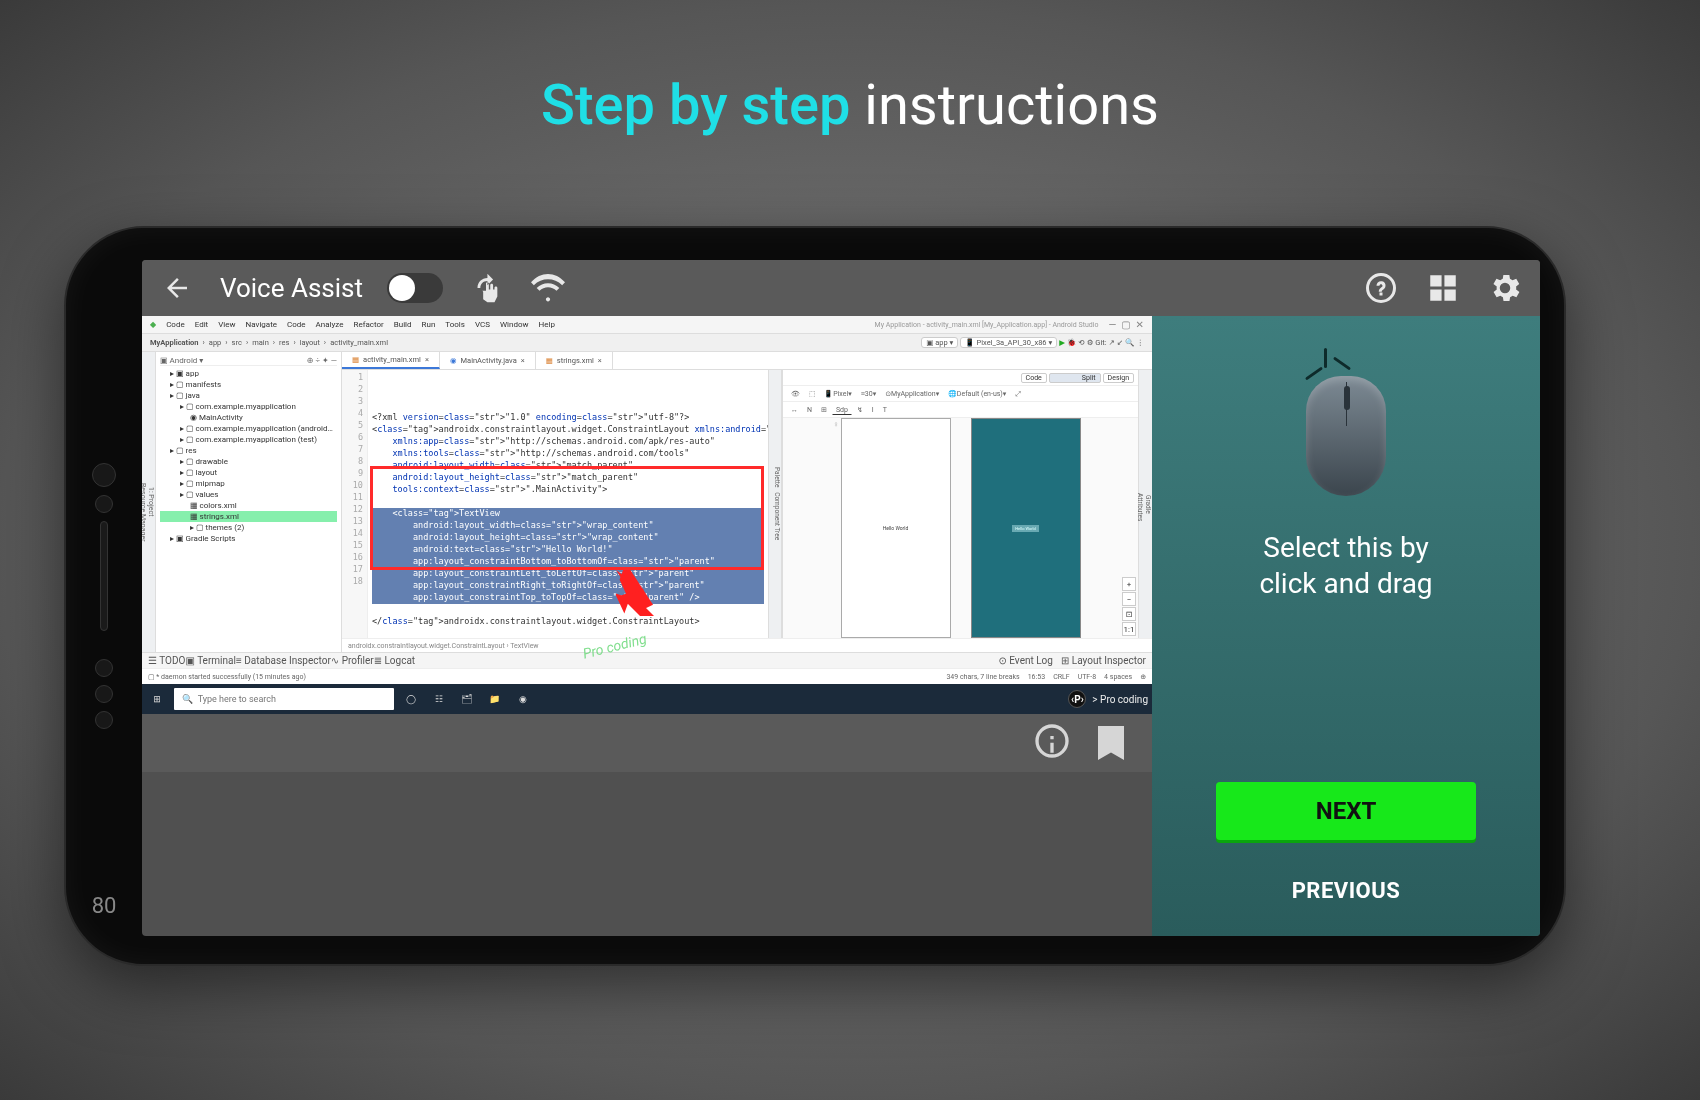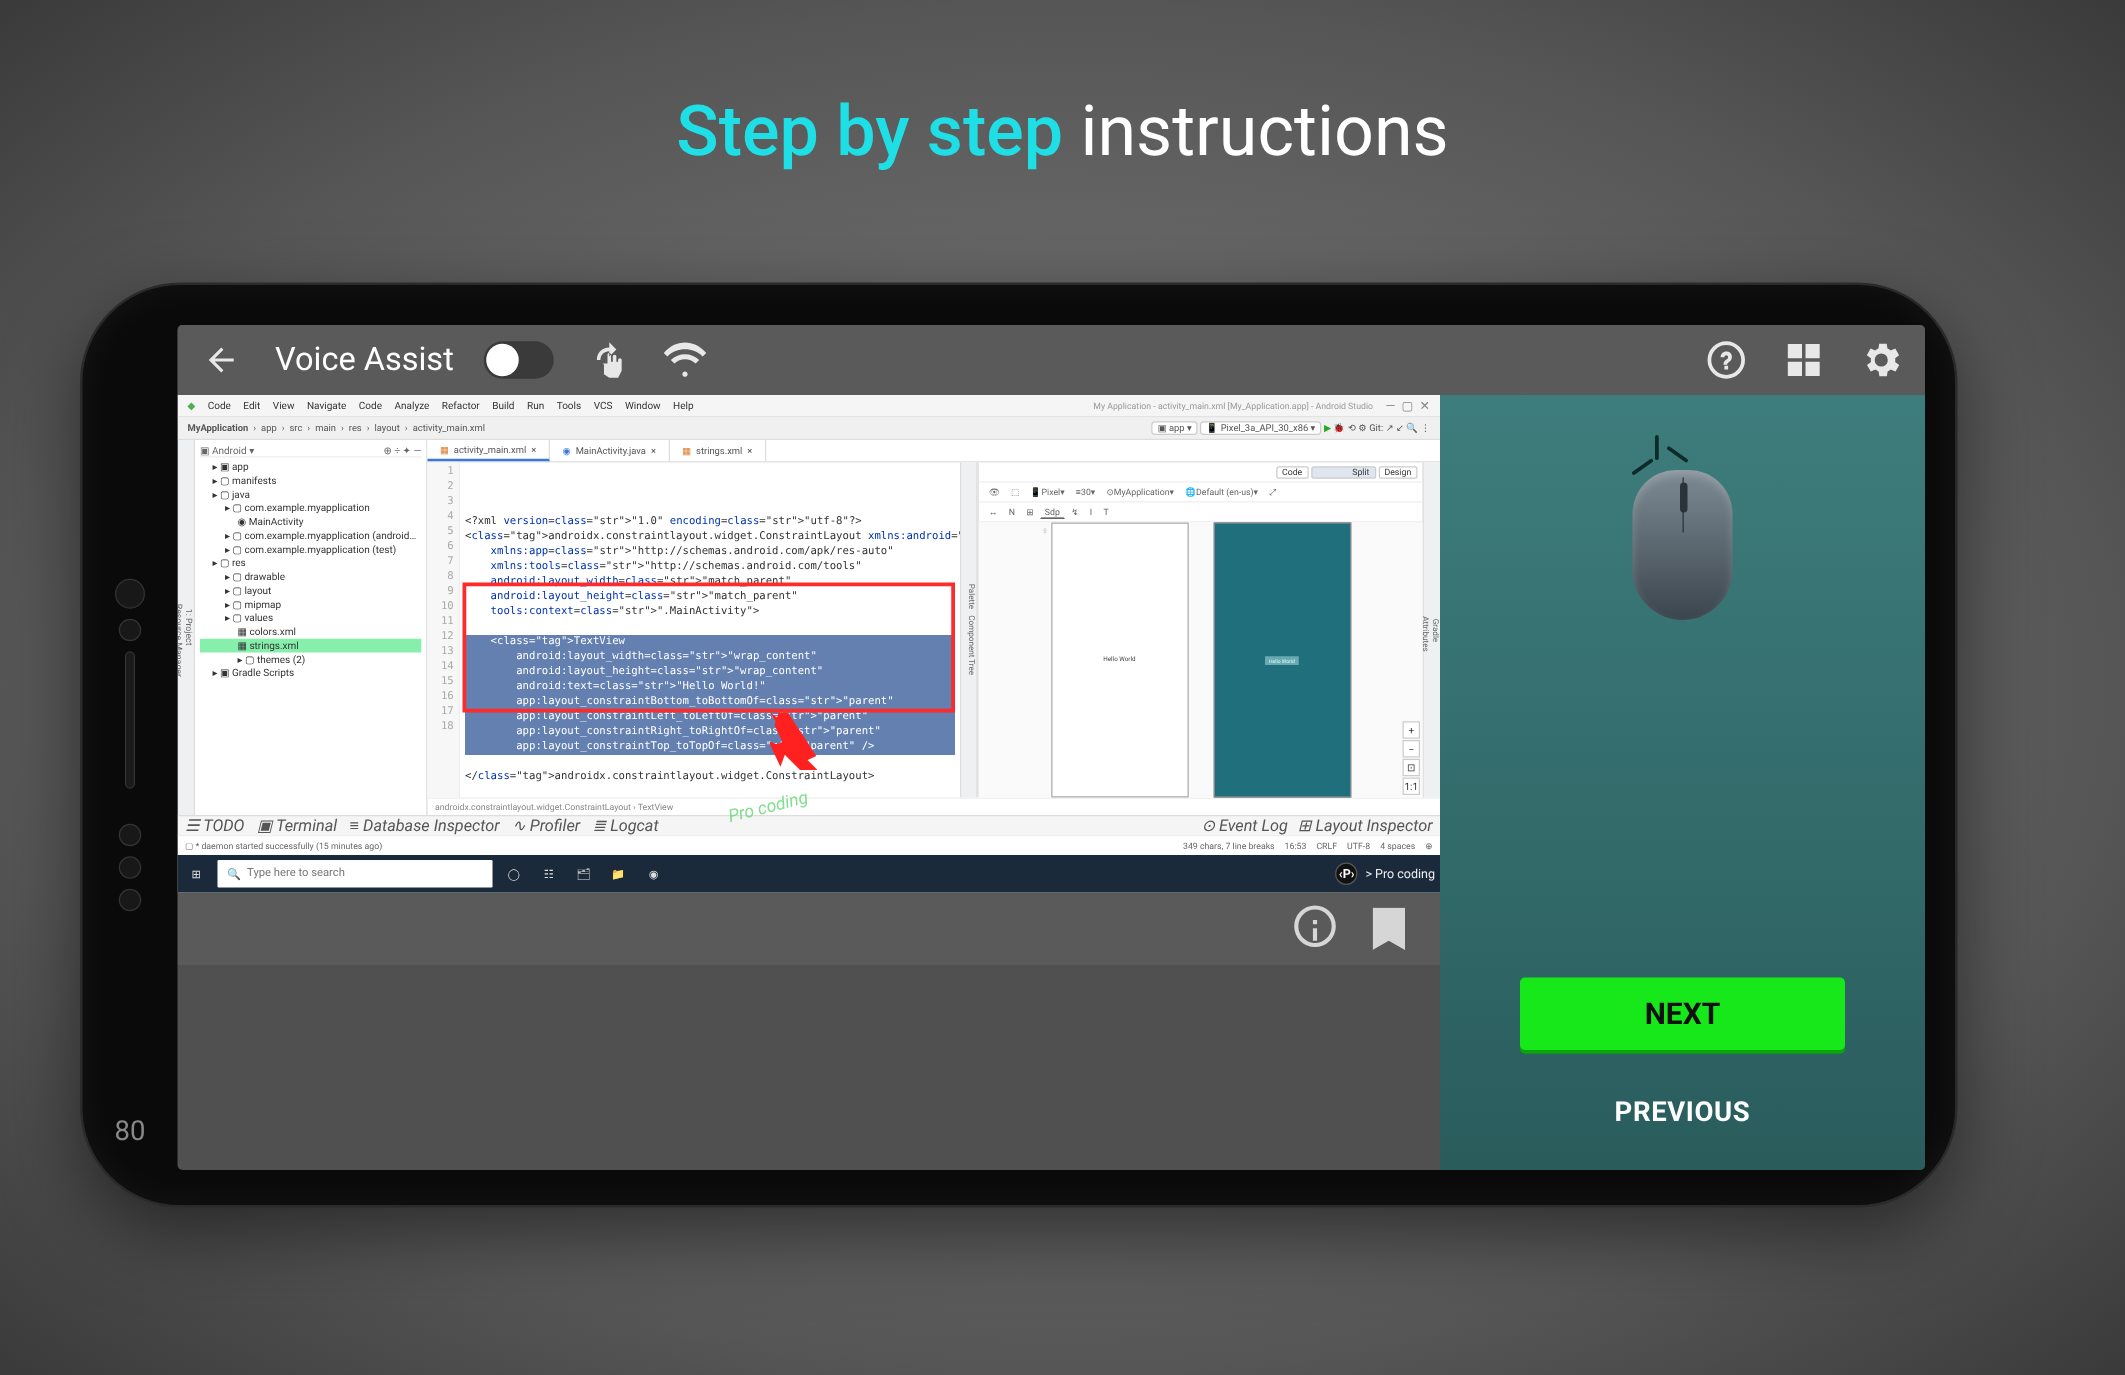--- a/index.html
+++ b/index.html
@@ -120,21 +120,21 @@
   .design-toolbar{height:16px; display:flex; gap:1px; align-items:center; font-size:7px; color:#666; padding:0 4px; border-bottom:1px solid #eee; flex-wrap:nowrap; overflow:hidden;}
   .design-toolbar .itm{border:1px solid transparent; padding:0 3px;}
   .design-canvas{flex:1; display:flex; gap:20px; align-items:center; justify-content:center; background:#fafafa; position:relative;}
   .phone-preview{ width:110px; height:220px; border:1px solid #aaa; background:#fff; position:relative; display:flex; align-items:center; justify-content:center;}
   .phone-preview.blue{ background:#1f6f7c; border-color:#888;}
   .phone-preview .centered{ font-size:5px; color:#444;}
   .phone-preview.blue .centered{ background:#68a9b2; padding:1px 3px; font-size:4px; color:#dff;}
   .zoom-col{position:absolute; right:2px; bottom:2px; display:flex; flex-direction:column; gap:1px;}
   .zoom-col div{width:14px;height:14px;border:1px solid #ccc; background:#fff; font-size:8px; display:flex;align-items:center;justify-content:center;}
   .ide-right-rail{ width:14px; background:#eef0f2; border-left:1px solid #ddd; writing-mode:vertical-rl; font-size:6.5px; color:#666; padding:4px 0; text-align:center;}
-  .ide-footer{height:16px; background:#f5f5f5; border-top:1px solid #ddd; display:flex; align-items:center; font-size:13px; color:#555; padding:0 6px; gap:10px;font-style:italic;}
+  .ide-footer{height:16px; background:#f5f5f5; border-top:1px solid #ddd; display:flex; align-items:center; font-size:10px; color:#555; padding:0 6px; }
   .ide-footer .right{margin-left:auto; display:flex; gap:8px;}
   .ide-status{height:16px; background:#fff; border-top:1px solid #eee; font-size:7px; color:#666; display:flex; align-items:center; padding:0 6px;}
   .ide-status .right{margin-left:auto; display:flex; gap:8px;}
   .taskbar{height:30px; background:#1b2a3a; display:flex; align-items:center; color:#ccc; font-size:9px; padding:0 4px; gap:6px;}
   .taskbar .search{flex:0 0 220px; height:22px; background:#fff; color:#777; display:flex; align-items:center; padding:0 8px; border-radius:1px;}
   .taskbar .tb-icon{width:22px;height:22px; display:flex;align-items:center;justify-content:center; color:#ddd;}
   .taskbar .spacer{flex:1;}
   .taskbar .brand{display:flex; align-items:center; gap:6px; font-size:10px; color:#eee;}
   .taskbar .p-badge{ width:18px;height:18px;border-radius:50%;background:#111;color:#fff;display:flex;align-items:center;justify-content:center;font-weight:bold; font-size:10px; border:1px solid #555;}
   .watermark{ position:absolute; bottom:60px; left:440px; transform:rotate(-14deg); color:#6bd97a; font-size:14px; font-style:italic; opacity:.85; pointer-events:none;}
@@ -469,19 +469,23 @@
 
       <div class="rightpanel">
         <div class="mouse-illustration">
           <div class="click-lines">
               <span class="a"></span>
               <span class="b"></span>
               <span class="c"></span>
             </div>
           <div class="mouse-body"></div>
         </div>
+        <div class="instr-text">
+          <div>Select this by</div>
+          <div>click and drag</div>
+        </div>
         <div class="next-btn">NEXT</div>
         <div class="prev-btn">PREVIOUS</div>
       </div>
 
     </div>
   </div>
 </div>
 
 </body></html>

